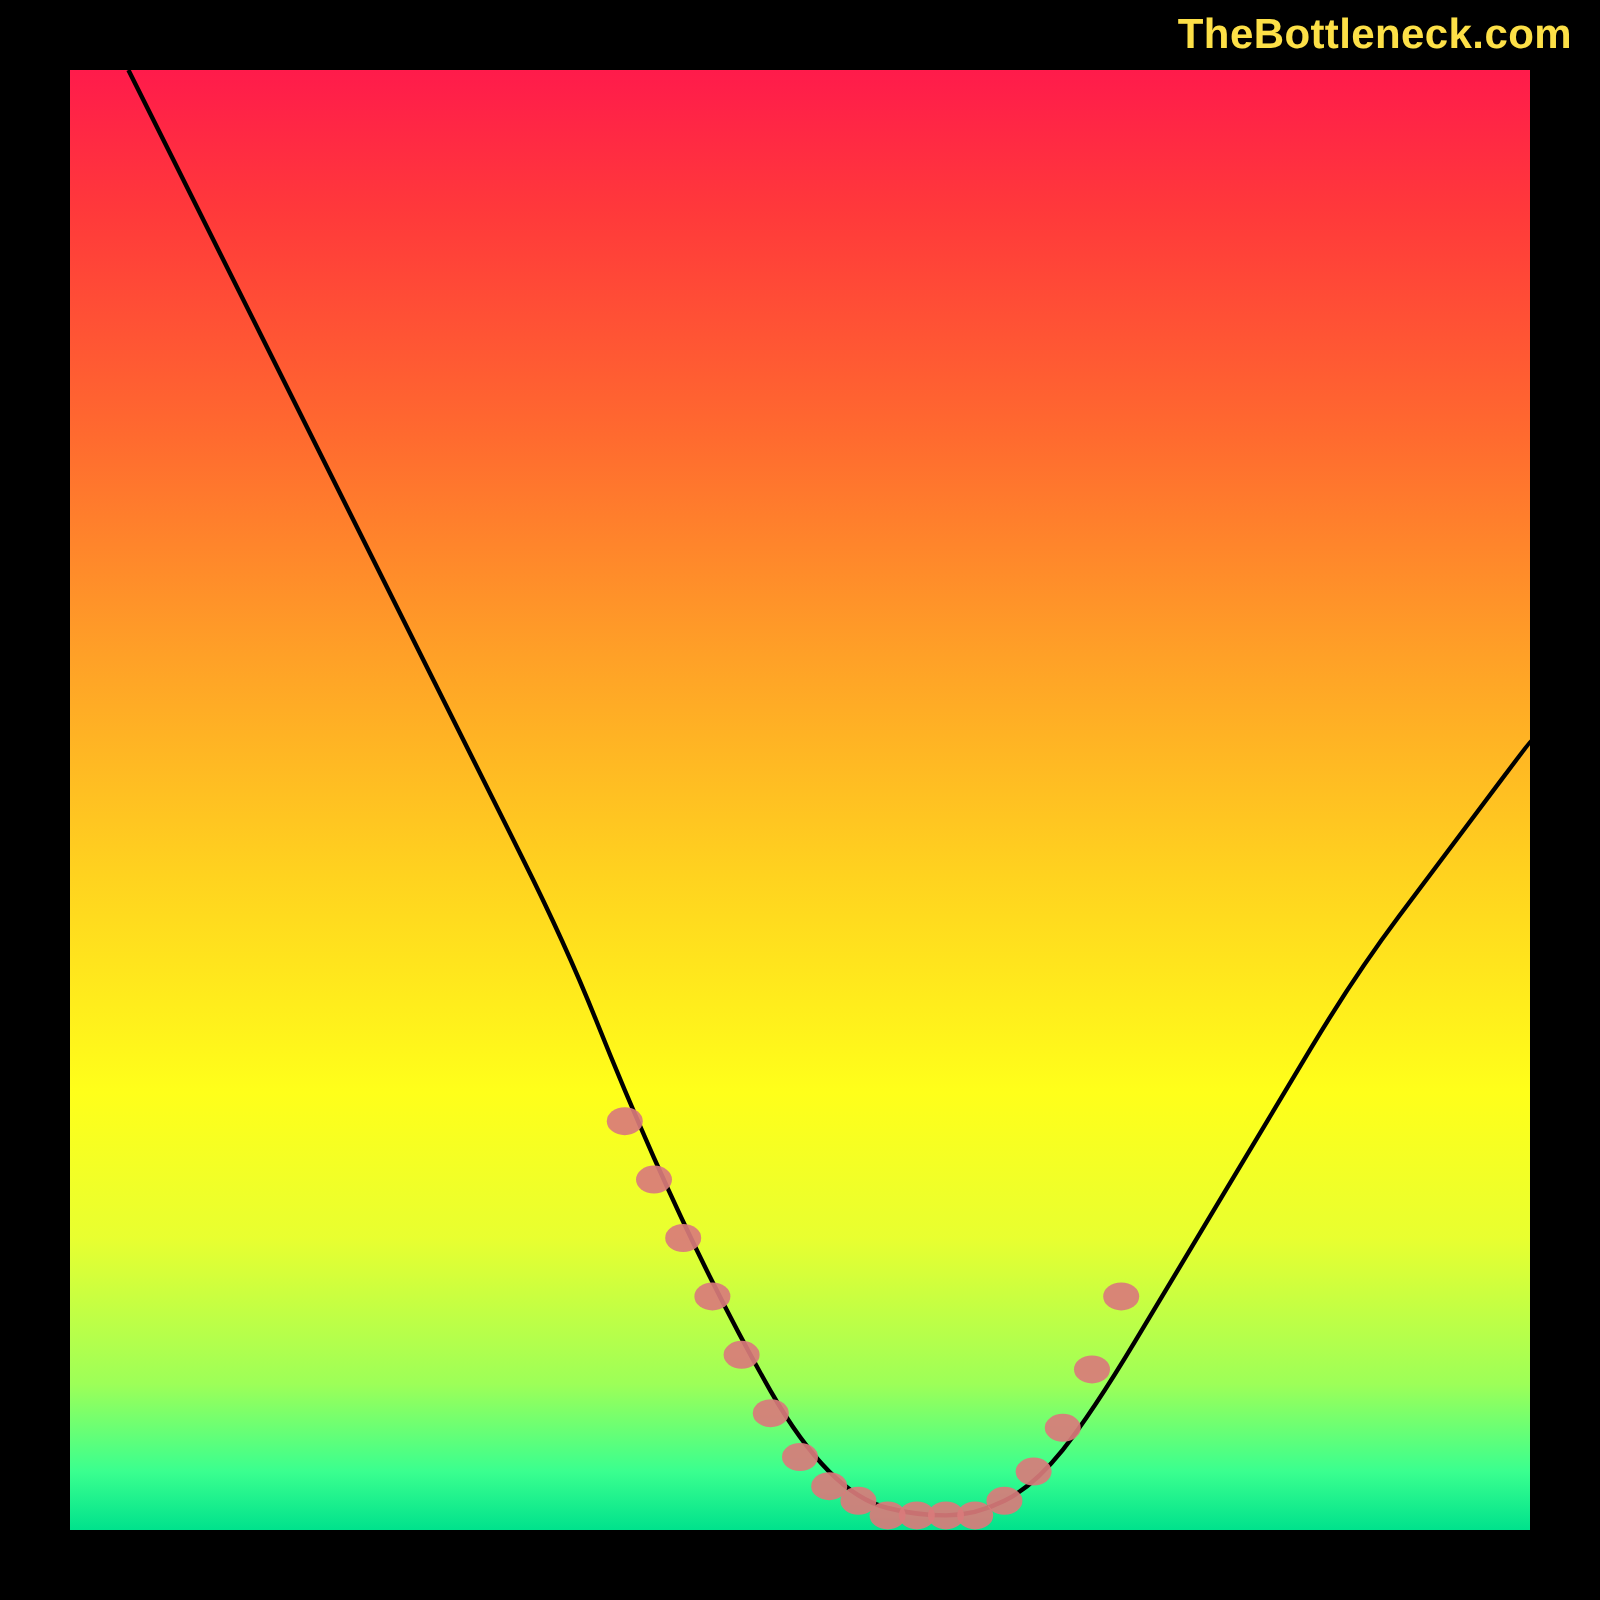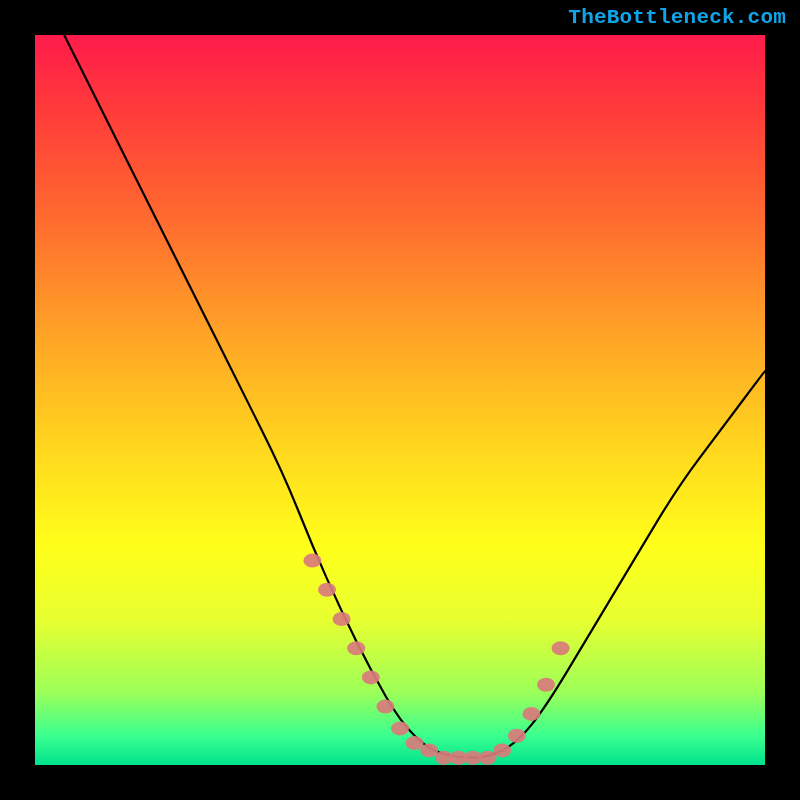--- a/index.html
+++ b/index.html
@@ -31,23 +31,23 @@
       #e8ff30 80%,
       #9dff58 90%,
       #3aff8f 96%,
       #00e28c 100%
     );
   }
   .watermark {
     position: absolute;
     top: 6px;
     right: 14px;
-    font-family: Liberation Mono, monospace;
+    font-family: Liberation Sans, sans-serif;
     font-size: 21px;
-    color: #0ea5e9;
+    color: #fde047;
     letter-spacing: 0.2px;
     font-weight: bold;
   }
   svg.curve {
     position: absolute;
     left: 0;
     top: 0;
     width: 730px;
     height: 730px;
   }

